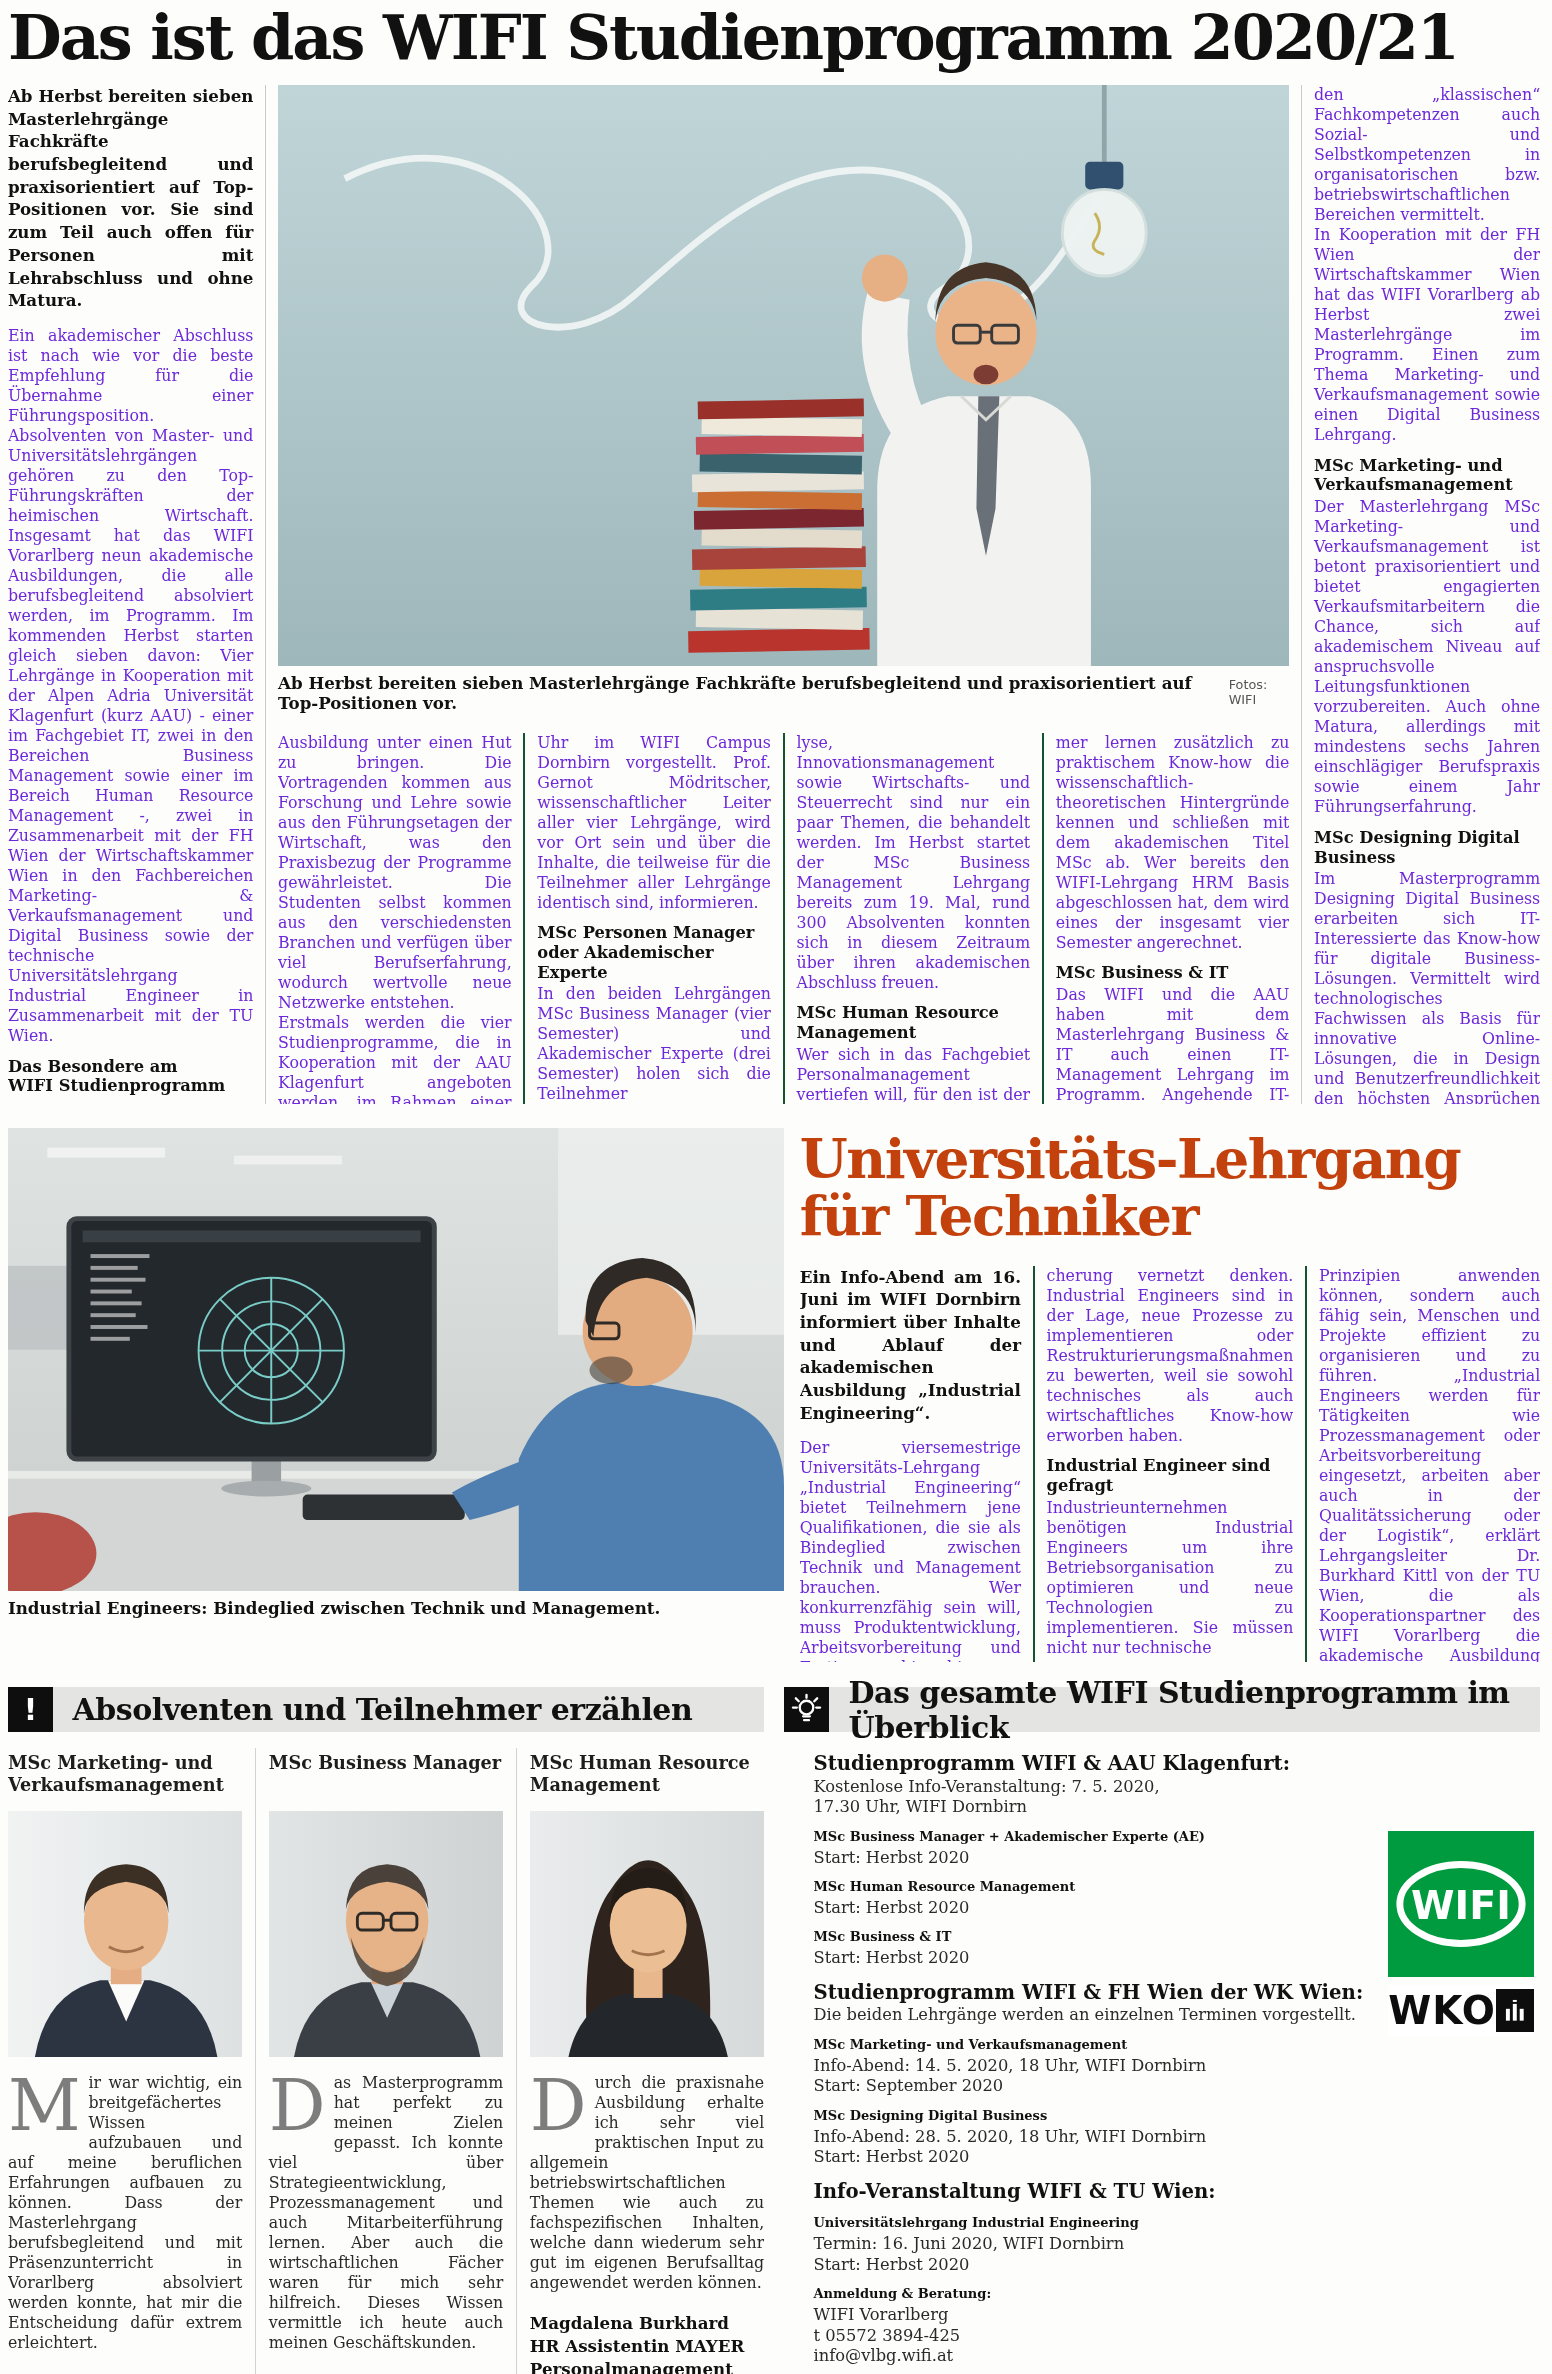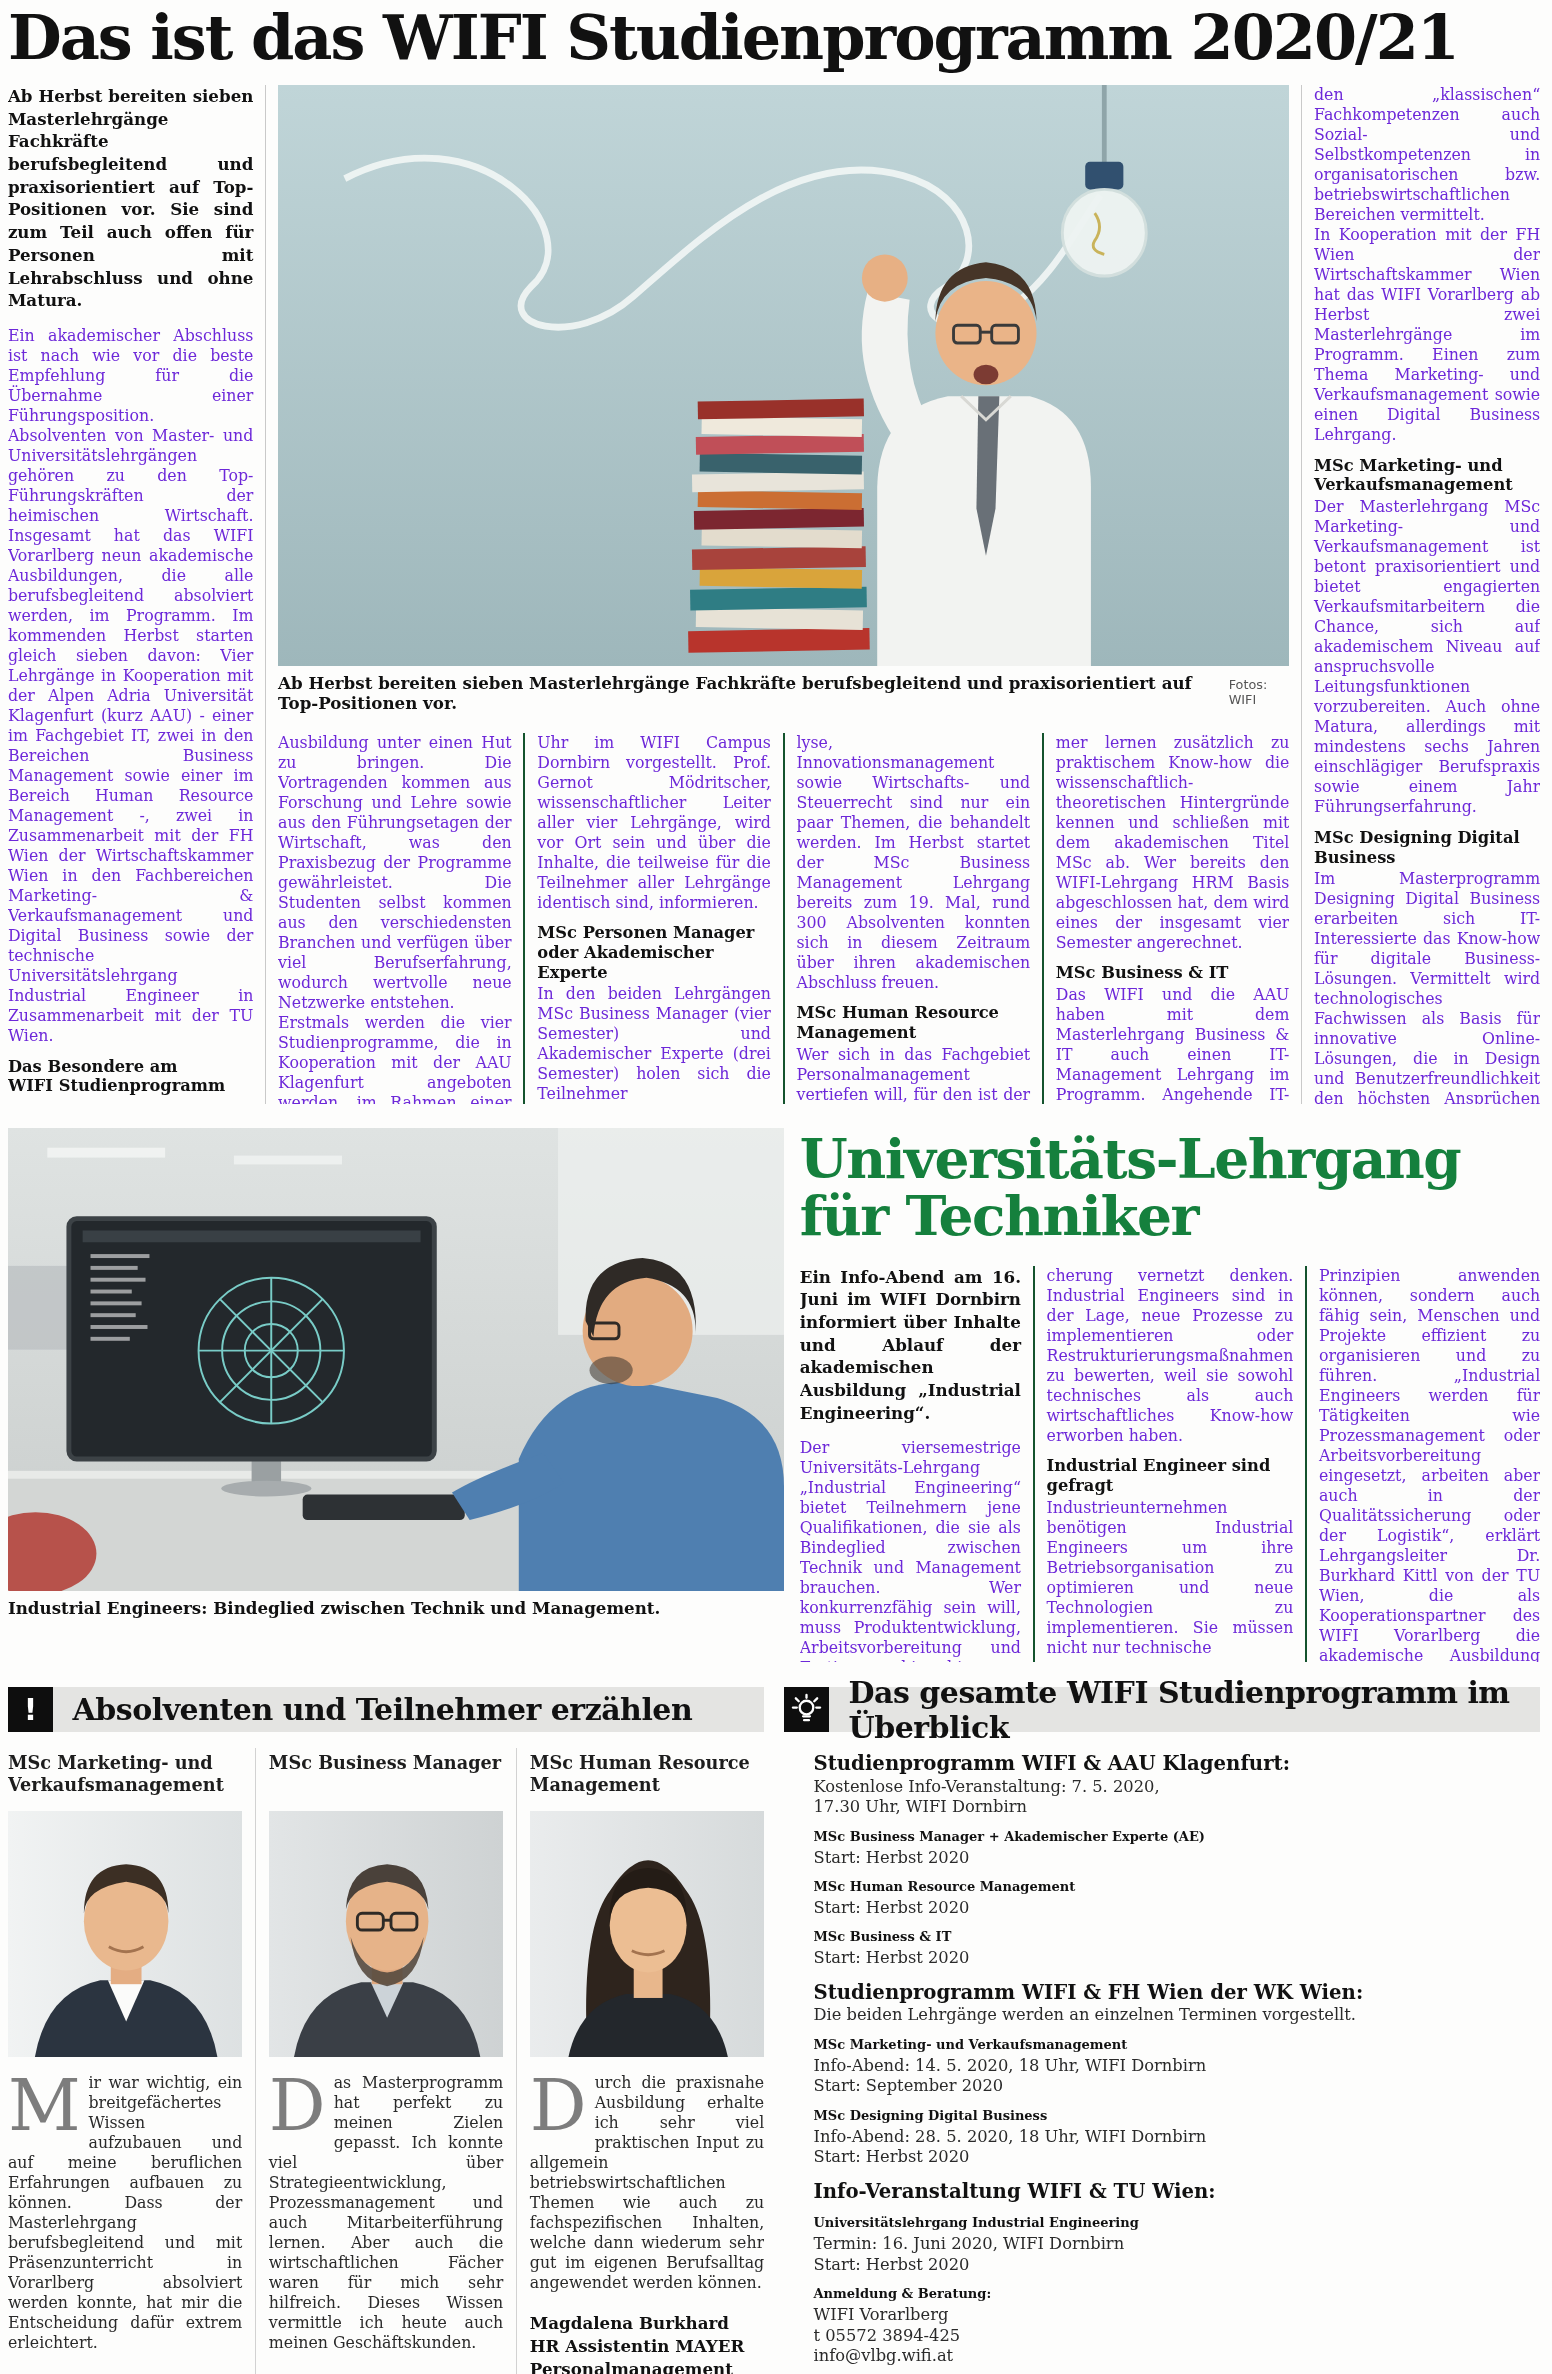--- a/index.html
+++ b/index.html
@@ -26,21 +26,21 @@
   .cols4 { display:flex; margin-top:19.7px; height:389px; overflow:hidden; }
   .ncol { flex:1; padding:0 11.8px; }
   .ncol:first-child { padding-left:0; }
   .ncol:last-child { padding-right:0; }
   .ncol + .ncol { border-left:2px solid #14532d; }
   
   .a2-row { display:flex; margin-top:23.6px; }
   .a2-left { width:776px; }
   .photo2 { width:776px; height:463px; display:block; }
   .a2-right { flex:1; padding-left:15.8px; }
-  .headline2 { font-size:55px; font-weight:700; letter-spacing:-1.5px; line-height:1.04; color:#15803d;
+  .headline2 { font-size:55px; font-weight:700; letter-spacing:-1.5px; line-height:1.04; color:#c2410c;
                margin:2px 0 21.7px; }
   .a2-cols { display:flex; height:396px; overflow:hidden; }
   
   .bottom { display:flex; gap:19.7px; margin-top:25.6px; }
   .sec { flex:1; }
   .sec-head { display:flex; height:45px; }
   .icon-box { width:45px; height:45px; background:#0e0e0e; color:#fff; display:flex;
               align-items:center; justify-content:center; flex:none;
               font:700 29.6px "DejaVu Sans",sans-serif; }
   .head-bar { flex:1; background:#e4e4e2; display:flex; align-items:center; padding-left:19.7px;
@@ -392,18 +392,38 @@
             </div>
           <div class="ov-it">
               <div class="ov-t">Anmeldung &amp; Beratung:</div>
               <div class="ov-l">WIFI Vorarlberg</div>
               <div class="ov-l">t 05572 3894-425</div>
               <div class="ov-l">info@vlbg.wifi.at</div>
             </div>
 
         </div>
 
+        <div class="logo-col">
+          <svg class="wifi-logo" viewBox="0 0 148 148" aria-hidden="true">
+            <rect width="148" height="148" fill="#009b3e"></rect>
+            <ellipse cx="74" cy="74" rx="62" ry="40" fill="none" stroke="#ffffff" stroke-width="7"></ellipse>
+            <text x="74" y="89" text-anchor="middle" font-family="DejaVu Sans, sans-serif" font-weight="700" font-size="40" fill="#ffffff">WIFI</text>
+          </svg>
+          <div class="wko-row">
+            <span class="wko-text">WKO</span>
+            <span class="wko-box">
+              <svg width="27.6" height="27.6" viewBox="0 0 28 28" aria-hidden="true">
+                <g fill="#ffffff">
+                  <rect x="5" y="12" width="4" height="12"></rect>
+                  <rect x="12" y="7" width="4" height="17"></rect>
+                  <rect x="19" y="12" width="4" height="12"></rect>
+                  <rect x="12" y="3" width="4" height="2"></rect>
+                </g>
+              </svg>
+            </span>
+          </div>
+        </div>
       </div>
     </div>
 
   </div>
 </div>
 
 
 </body></html>

